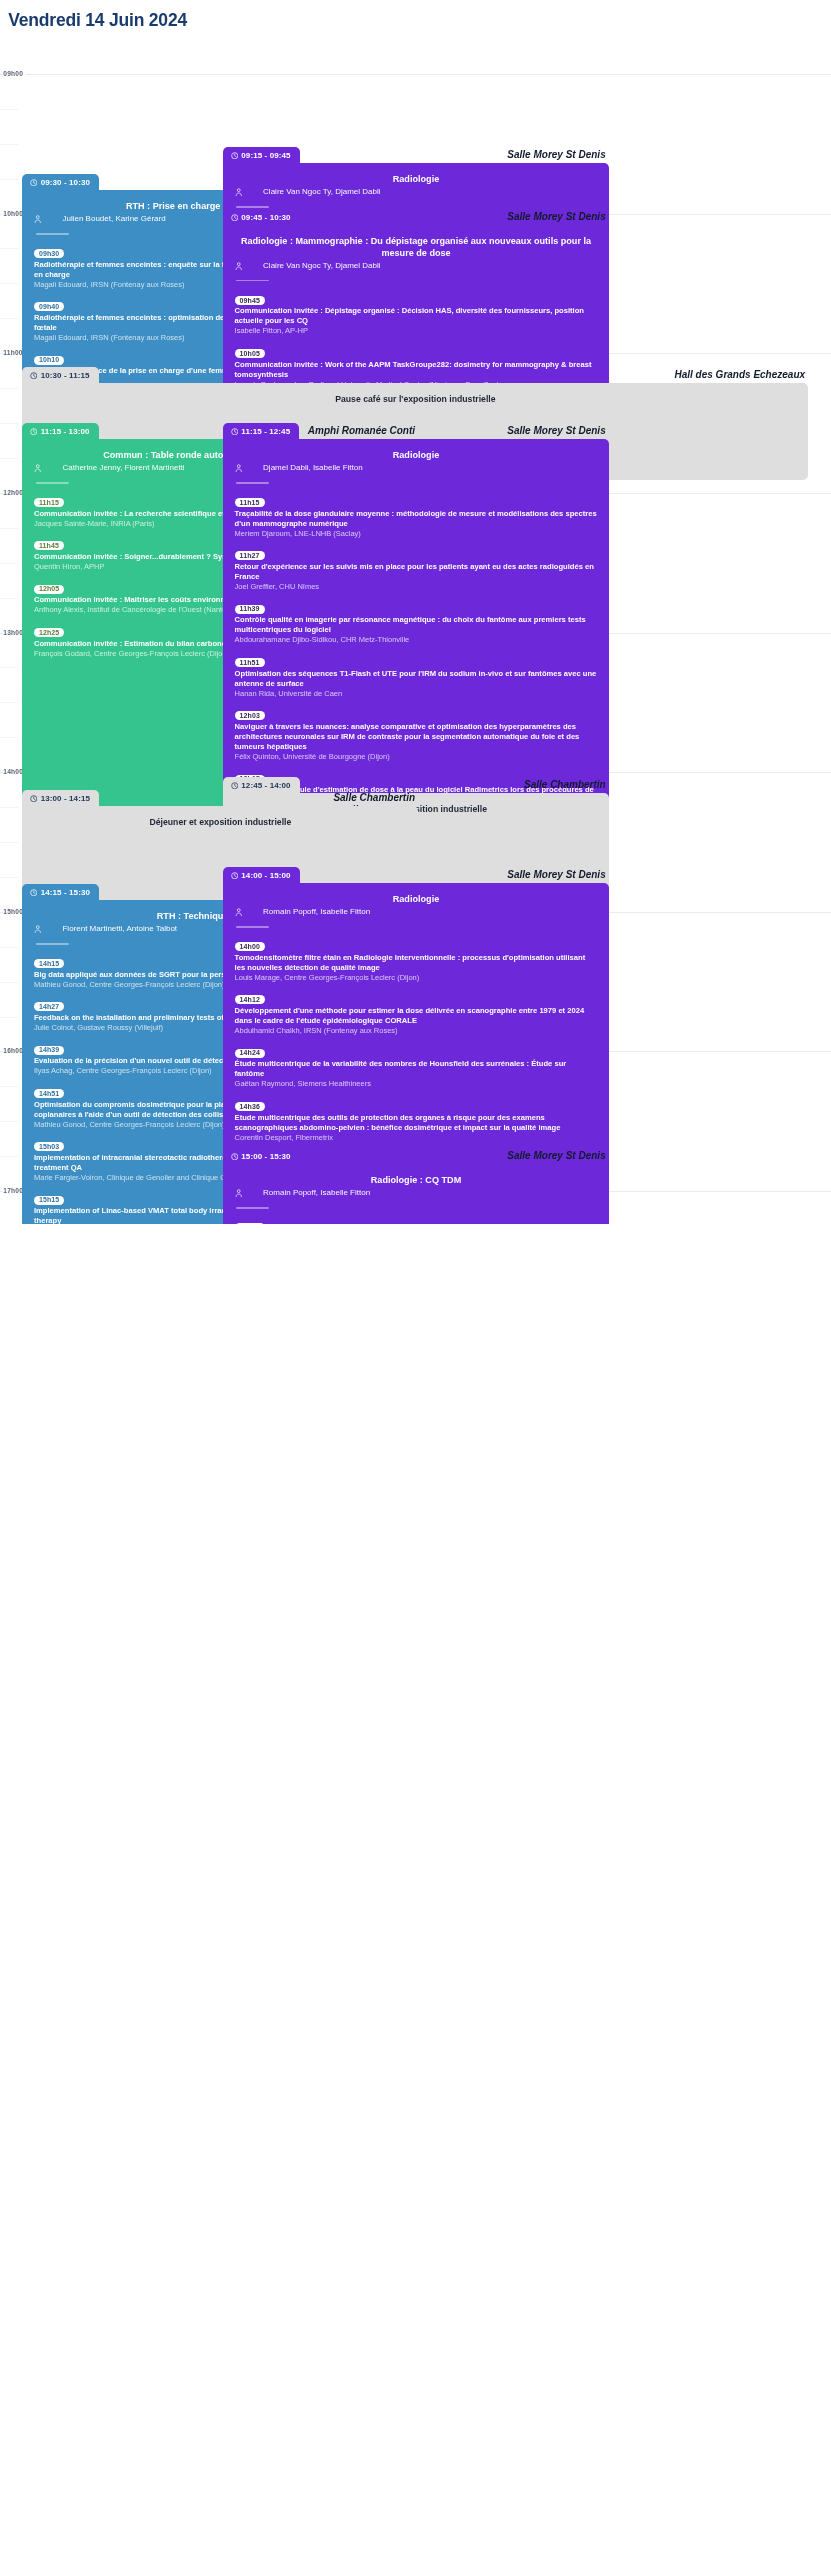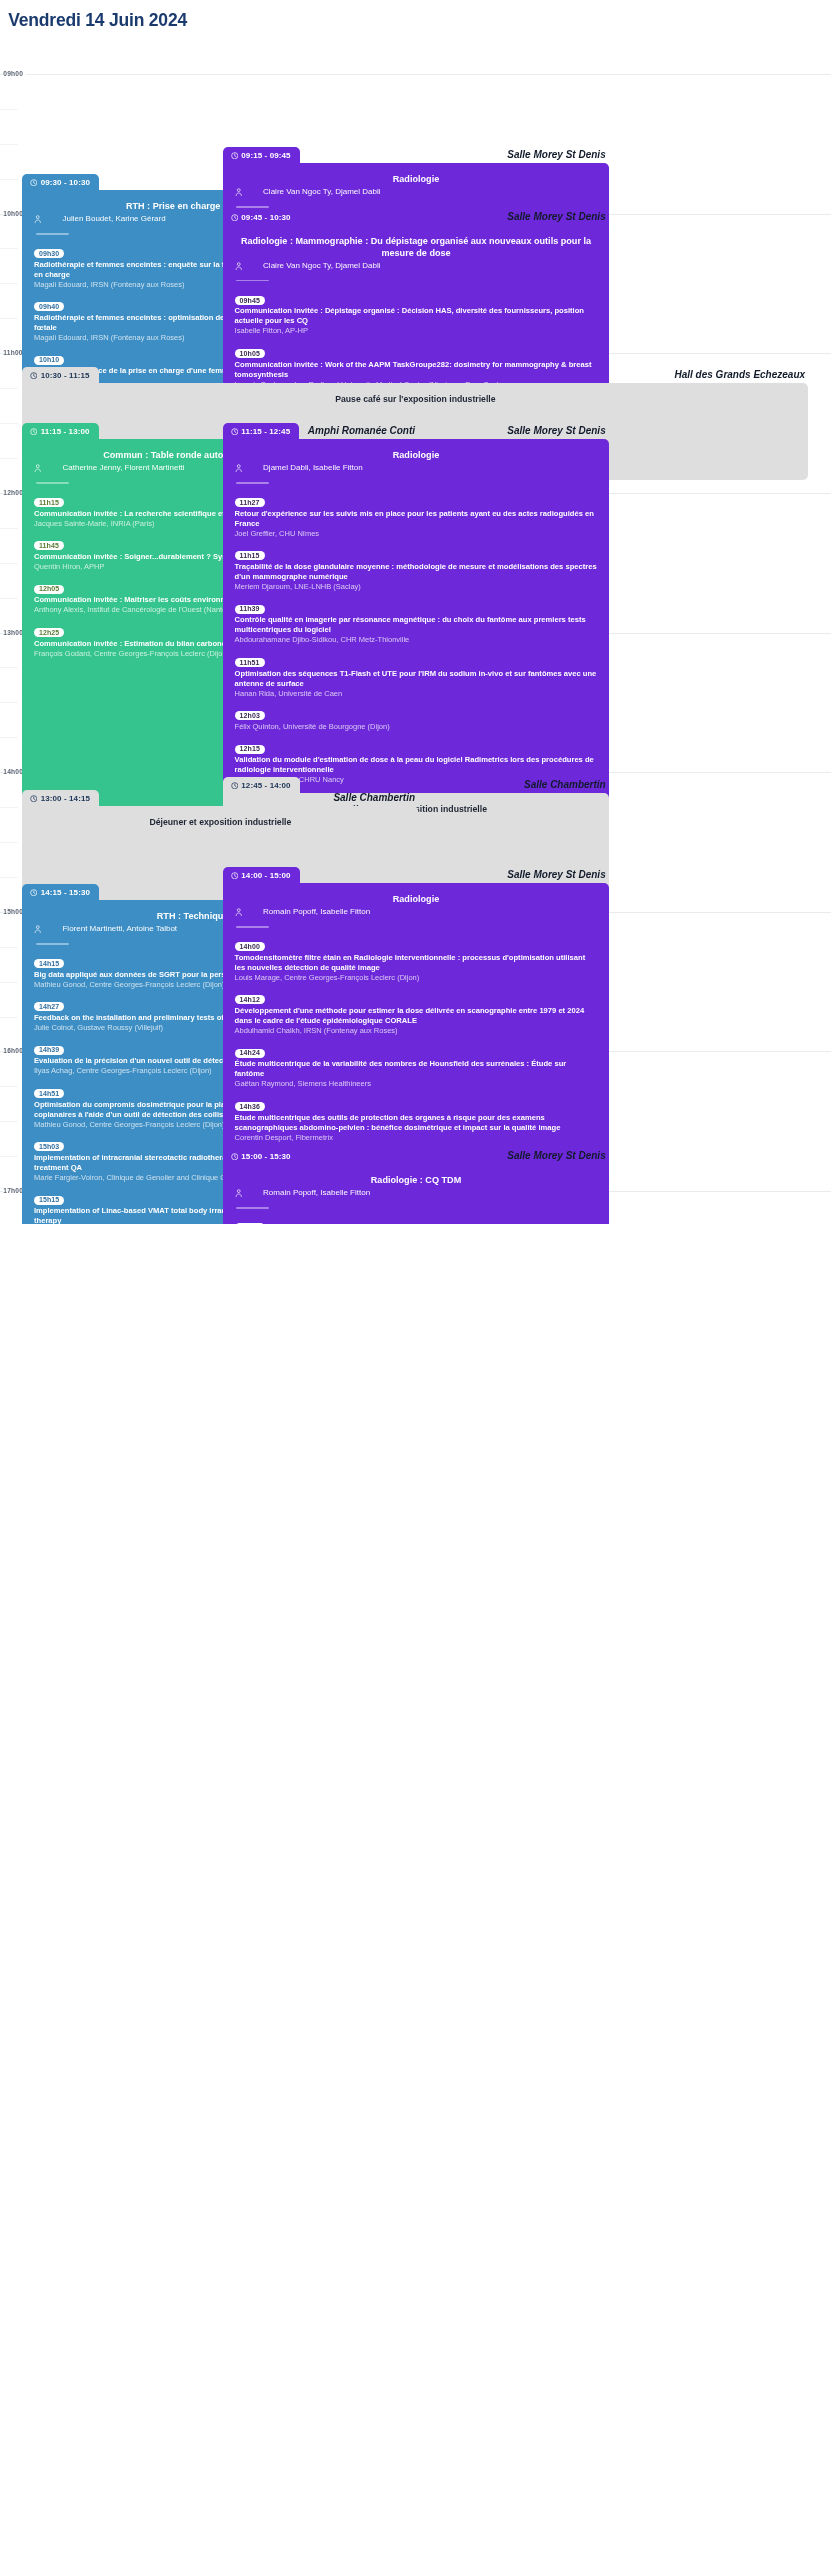--- a/index.html
+++ b/index.html
@@ -331,25 +331,25 @@
         <div class="body">
           <div class="sess-title">Radiologie</div>
           <div class="sess-chairs">
             <svg class="person-icon" viewBox="0 0 16 18">
               <circle cx="8" cy="4.6" r="3.1" fill="none" stroke="currentColor" stroke-width="1.5"></circle>
               <path d="M2.2 16.4c0-3.3 2.6-5.6 5.8-5.6s5.8 2.3 5.8 5.6" fill="none" stroke="currentColor" stroke-width="1.5" stroke-linecap="round"></path>
             </svg>
             <span>Djamel Dabli, Isabelle Fitton</span>
           </div>
           <div class="divider"></div>
+          <div class="talk"><div class="talk-time">11h15</div><div class="talk-title">Traçabilité de la dose glandulaire moyenne : méthodologie de mesure et modélisations des spectres d'un mammographe numérique</div><div class="talk-author">Meriem Djaroum, LNE-LNHB (Saclay)</div></div>
           <div class="talk"><div class="talk-time">11h27</div><div class="talk-title">Retour d'expérience sur les suivis mis en place pour les patients ayant eu des actes radioguidés en France</div><div class="talk-author">Joel Greffier, CHU Nîmes</div></div>
-          <div class="talk"><div class="talk-time">11h15</div><div class="talk-title">Traçabilité de la dose glandulaire moyenne : méthodologie de mesure et modélisations des spectres d'un mammographe numérique</div><div class="talk-author">Meriem Djaroum, LNE-LNHB (Saclay)</div></div>
           <div class="talk"><div class="talk-time">11h39</div><div class="talk-title">Contrôle qualité en imagerie par résonance magnétique : du choix du fantôme aux premiers tests multicentriques du logiciel</div><div class="talk-author">Abdourahamane Djibo-Sidikou, CHR Metz-Thionville</div></div>
           <div class="talk"><div class="talk-time">11h51</div><div class="talk-title">Optimisation des séquences T1-Flash et UTE pour l'IRM du sodium in-vivo et sur fantômes avec une antenne de surface</div><div class="talk-author">Hanan Rida, Université de Caen</div></div>
-          <div class="talk"><div class="talk-time">12h03</div><div class="talk-author">Félix Quinton, Université de Bourgogne (Dijon)</div></div>
+          <div class="talk"><div class="talk-time">12h03</div><div class="talk-title">Naviguer à travers les nuances: analyse comparative et optimisation des hyperparamètres des architectures neuronales sur IRM de contraste pour la segmentation automatique du foie et des tumeurs hépatiques</div><div class="talk-author">Félix Quinton, Université de Bourgogne (Dijon)</div></div>
           <div class="talk"><div class="talk-time">12h15</div><div class="talk-title">Validation du module d'estimation de dose à la peau du logiciel Radimetrics lors des procédures de radiologie interventionnelle</div><div class="talk-author">Abdelaali Zouaoui, CHRU Nancy</div></div>
           <div class="talk"><div class="talk-time">12h27</div><div class="talk-title">Etude de la faisabilité des pelvimétries à l'EOS : analyse de la concordance des mesures de pelvimétrie et comparaison des doses au fœtus entre le scanner et l'EOS</div><div class="talk-author">Marie-Joséphine Waryn, Hôpital Cochin (Paris)</div></div>
         </div>
       </div>
       <div class="event grey" style="left: 223px; top: 738px; width: 386px; height: 176px;">
         <div class="room">Salle Chambertin</div>
         <div class="tab">
           <svg class="clock-icon" viewBox="0 0 16 16">
             <circle cx="8" cy="8" r="6.6" fill="none" stroke="currentColor" stroke-width="1.5"></circle>
             <path d="M8 4.2V8l2.6 1.7" fill="none" stroke="currentColor" stroke-width="1.5" stroke-linecap="round"></path>

